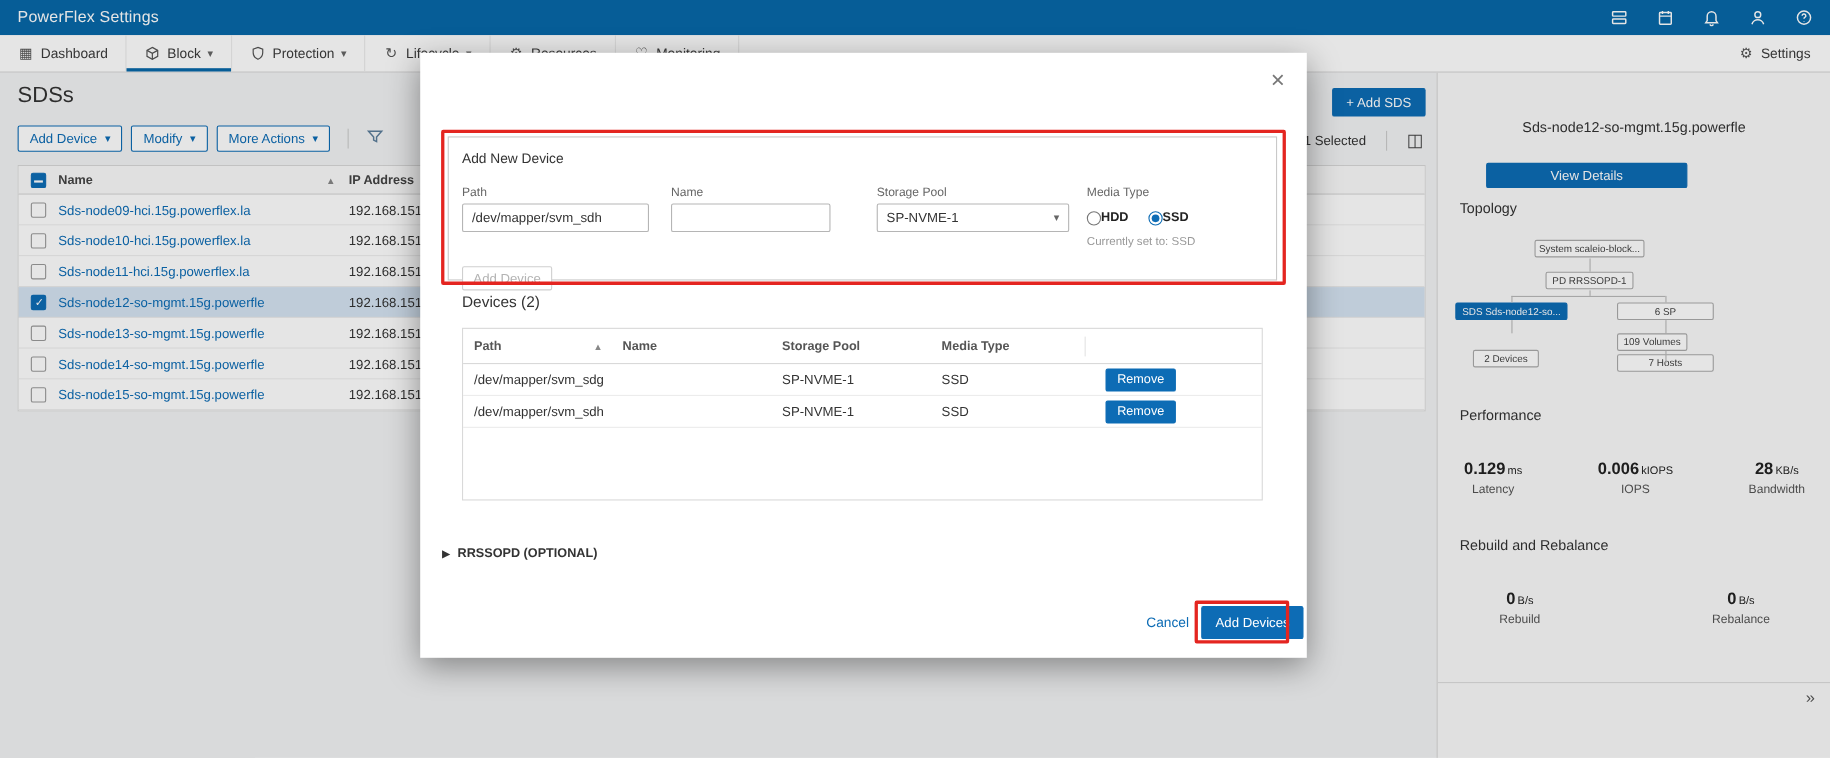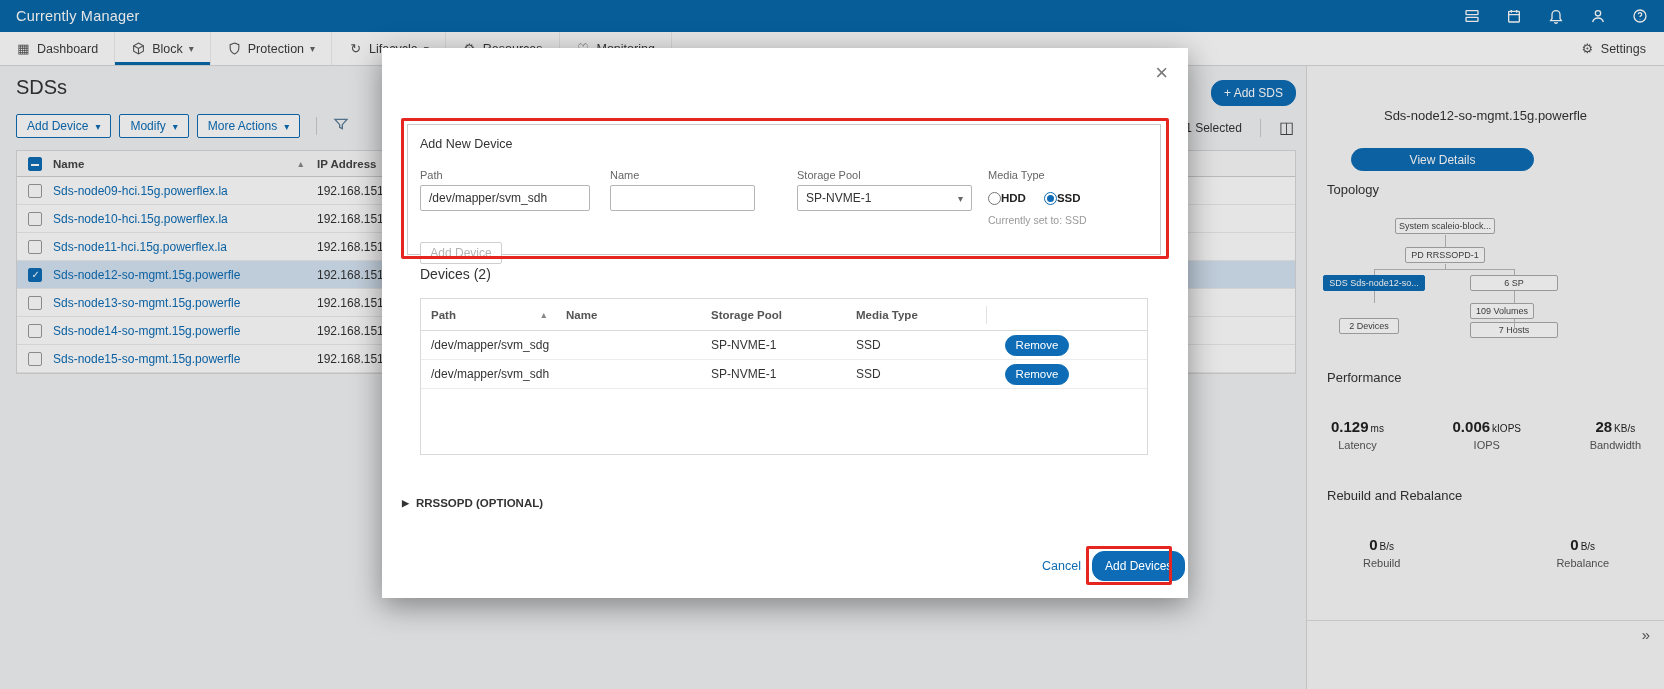--- a/index.html
+++ b/index.html
@@ -21,21 +21,21 @@
               position:relative; cursor:pointer; white-space:nowrap; }
   .nav-item.active::after { content:""; position:absolute; left:0; right:0; bottom:0; height:3px; background:#0768a9; }
   .nav-ico { font-size:13px; color:#555; display:inline-flex; width:15px; justify-content:center; }
   .nav-ico svg { width:13px; height:13px; }
   .caret { font-size:10px; color:#666; }
   .nav-right { margin-left:auto; display:flex; align-items:center; gap:6px; padding:0 18px; cursor:pointer; }
 
   
   .main { position:absolute; top:66px; left:0; width:1306px; height:623px; background:#f2f3f4; }
   .page-title { position:absolute; left:16px; top:10px; font-size:20px; color:#333; font-weight:400; }
-  .btn-primary { background:#0d6cb5; color:#fff; border:1px solid #0d6cb5; font-size:12px; border-radius:12px;
+  .btn-primary { background:#0d6cb5; color:#fff; border:1px solid #0d6cb5; font-size:12px; border-radius:2px;
                  padding:5px 12px; cursor:pointer; font-family:inherit; }
   .add-sds { position:absolute; right:10px; top:14px; height:26px; }
   .toolbar { position:absolute; left:16px; top:48px; display:flex; align-items:center; gap:8px; }
   .btn-outline { background:#fff; color:#0d6cb5; border:1px solid #0d6cb5; font-size:12px; border-radius:2px;
                  padding:4px 10px; cursor:pointer; display:inline-flex; align-items:center; gap:7px; font-family:inherit; }
   .btn-outline .caret { color:#0d6cb5; }
   .vsep { width:1px; height:18px; background:#ccc; margin:0 8px; }
   .filter-ico svg { width:16px; height:16px; }
   .selection-row { position:absolute; right:12px; top:52px; display:flex; align-items:center; gap:10px;
                    font-size:12px; color:#333; }
@@ -127,21 +127,21 @@
   .annotation { position:absolute; border:3px solid #e42520; border-radius:2px; z-index:30; pointer-events:none; }
   .ann1 { left:401px; top:118px; width:768px; height:141px; }
   .ann2 { left:1086px; top:546px; width:86px; height:39px; }
 </style>
 </head>
 <body>
 
 <div class="screen">
 
   <header class="topbar">
-    <span class="topbar-title">Currently Manager</span>
+    <span class="topbar-title">PowerFlex Settings</span>
     <div class="topbar-icons">
       <span class="tico">
         <svg viewBox="0 0 24 24" fill="none" stroke="#fff" stroke-width="2">
             <rect x="3" y="4" width="18" height="6" rx="1"></rect>
             <rect x="3" y="14" width="18" height="6" rx="1"></rect>
           </svg>
       </span>
       <span class="tico">
         <svg viewBox="0 0 24 24" fill="none" stroke="#fff" stroke-width="2">
             <rect x="4" y="5" width="16" height="16" rx="1"></rect>

